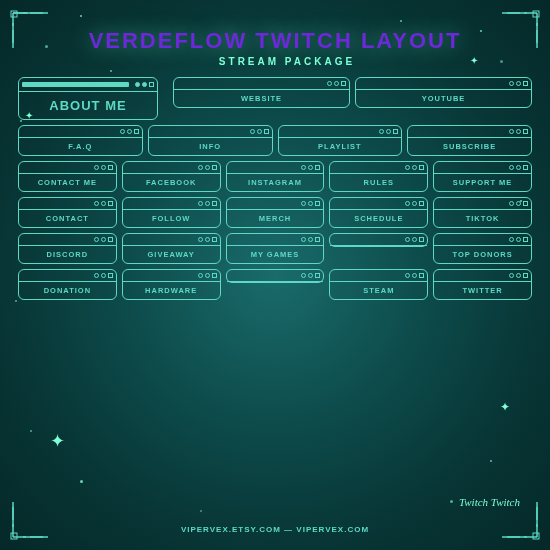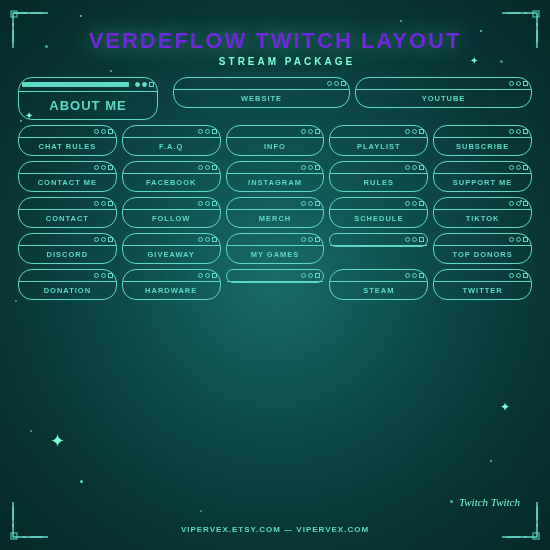--- a/index.html
+++ b/index.html
@@ -75,21 +75,21 @@
       display: flex;
       gap: 5px;
       margin-bottom: 5px;
       align-items: flex-start;
     }
 
     
     .panel {
       background: transparent;
       border: 1.5px solid #5dd9c4;
-      border-radius: 14px;
+      border-radius: 6px;
       position: relative;
       flex: 1;
     }
 
     .panel-header {
       background: transparent;
       border-bottom: 1.5px solid #5dd9c4;
       display: flex;
       justify-content: flex-end;
       align-items: center;
@@ -310,30 +310,20 @@
 
   <div id="generated-rows">
       <div class="panel-row">
         <div class="panel">
           <div class="panel-header">
       <span class="panel-dot"></span>
       <span class="panel-dot"></span>
       <span class="panel-sq"></span>
     </div>
           <div class="panel-body">
-            <span class="panel-label">CHAT RULES</span>
-          </div>
-        </div>
-        <div class="panel">
-          <div class="panel-header">
-      <span class="panel-dot"></span>
-      <span class="panel-dot"></span>
-      <span class="panel-sq"></span>
-    </div>
-          <div class="panel-body">
             <span class="panel-label">F.A.Q</span>
           </div>
         </div>
         <div class="panel">
           <div class="panel-header">
       <span class="panel-dot"></span>
       <span class="panel-dot"></span>
       <span class="panel-sq"></span>
     </div>
           <div class="panel-body">

